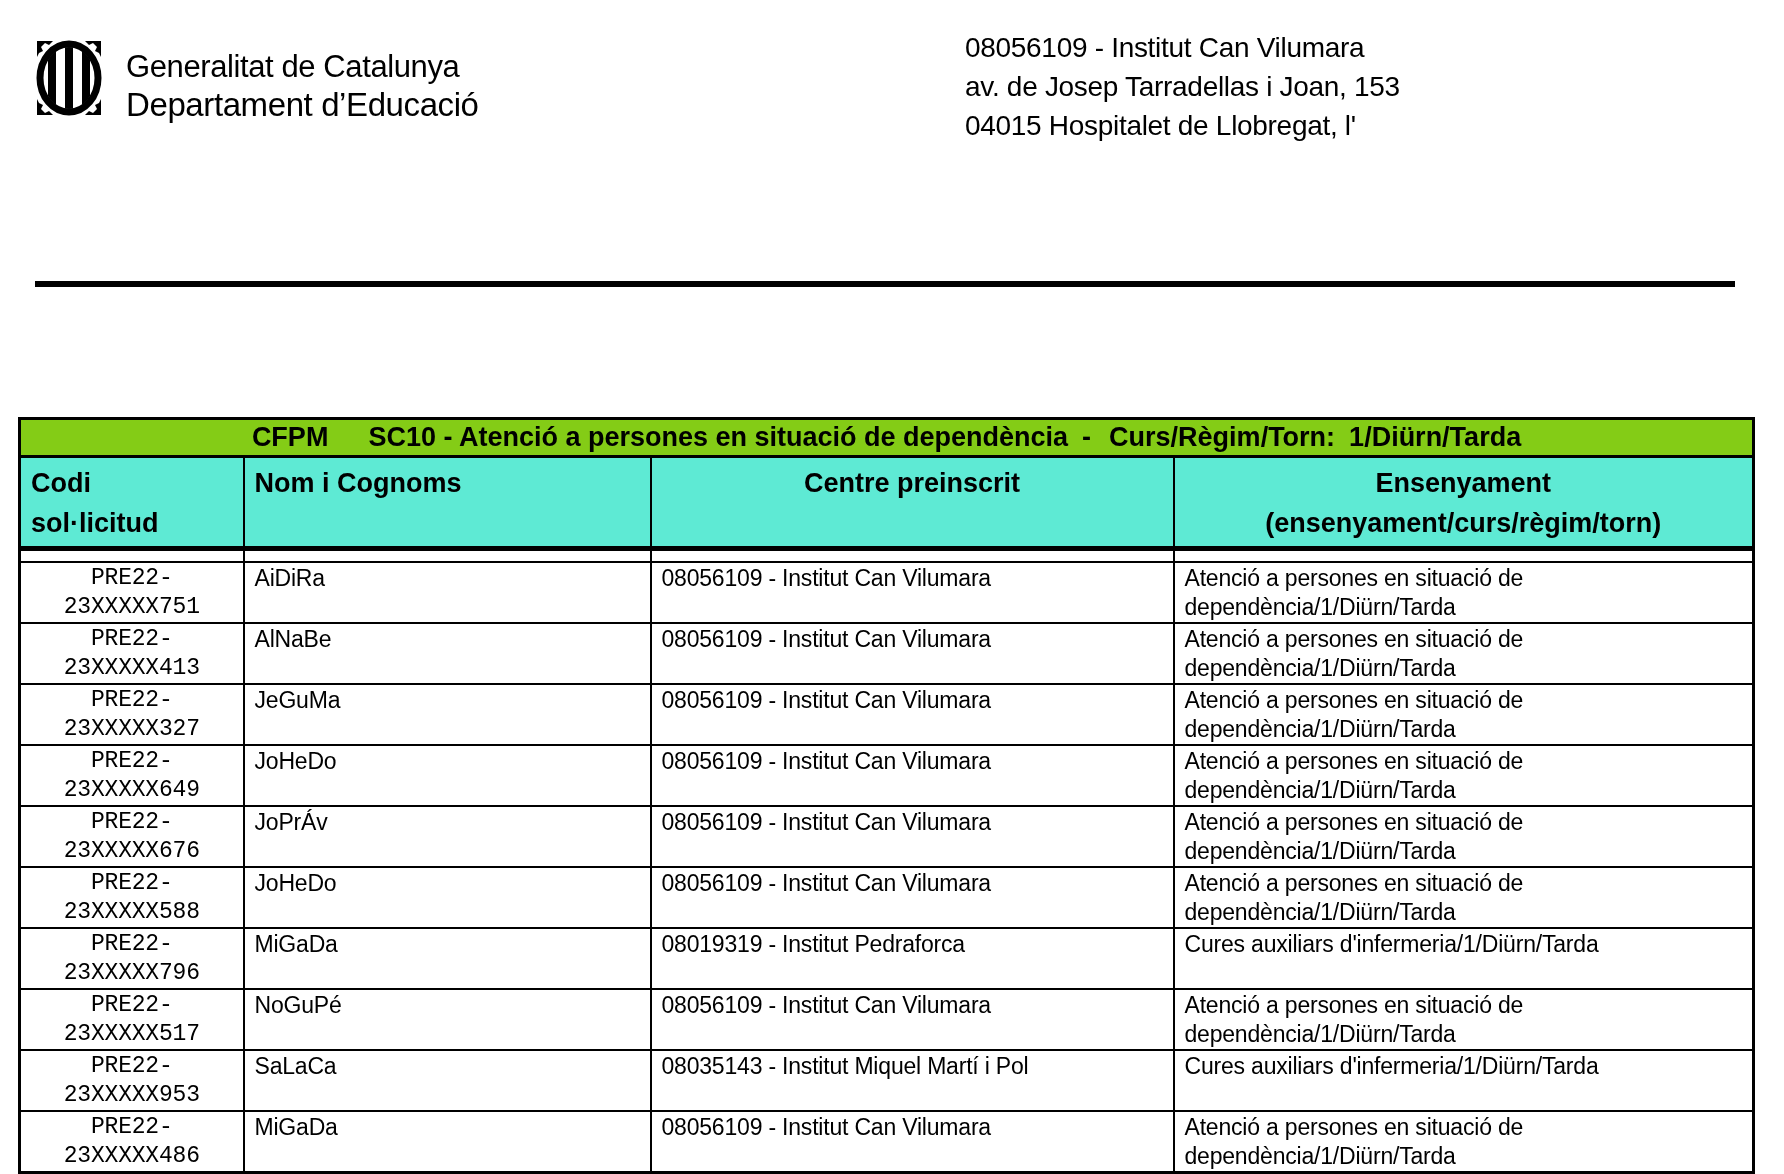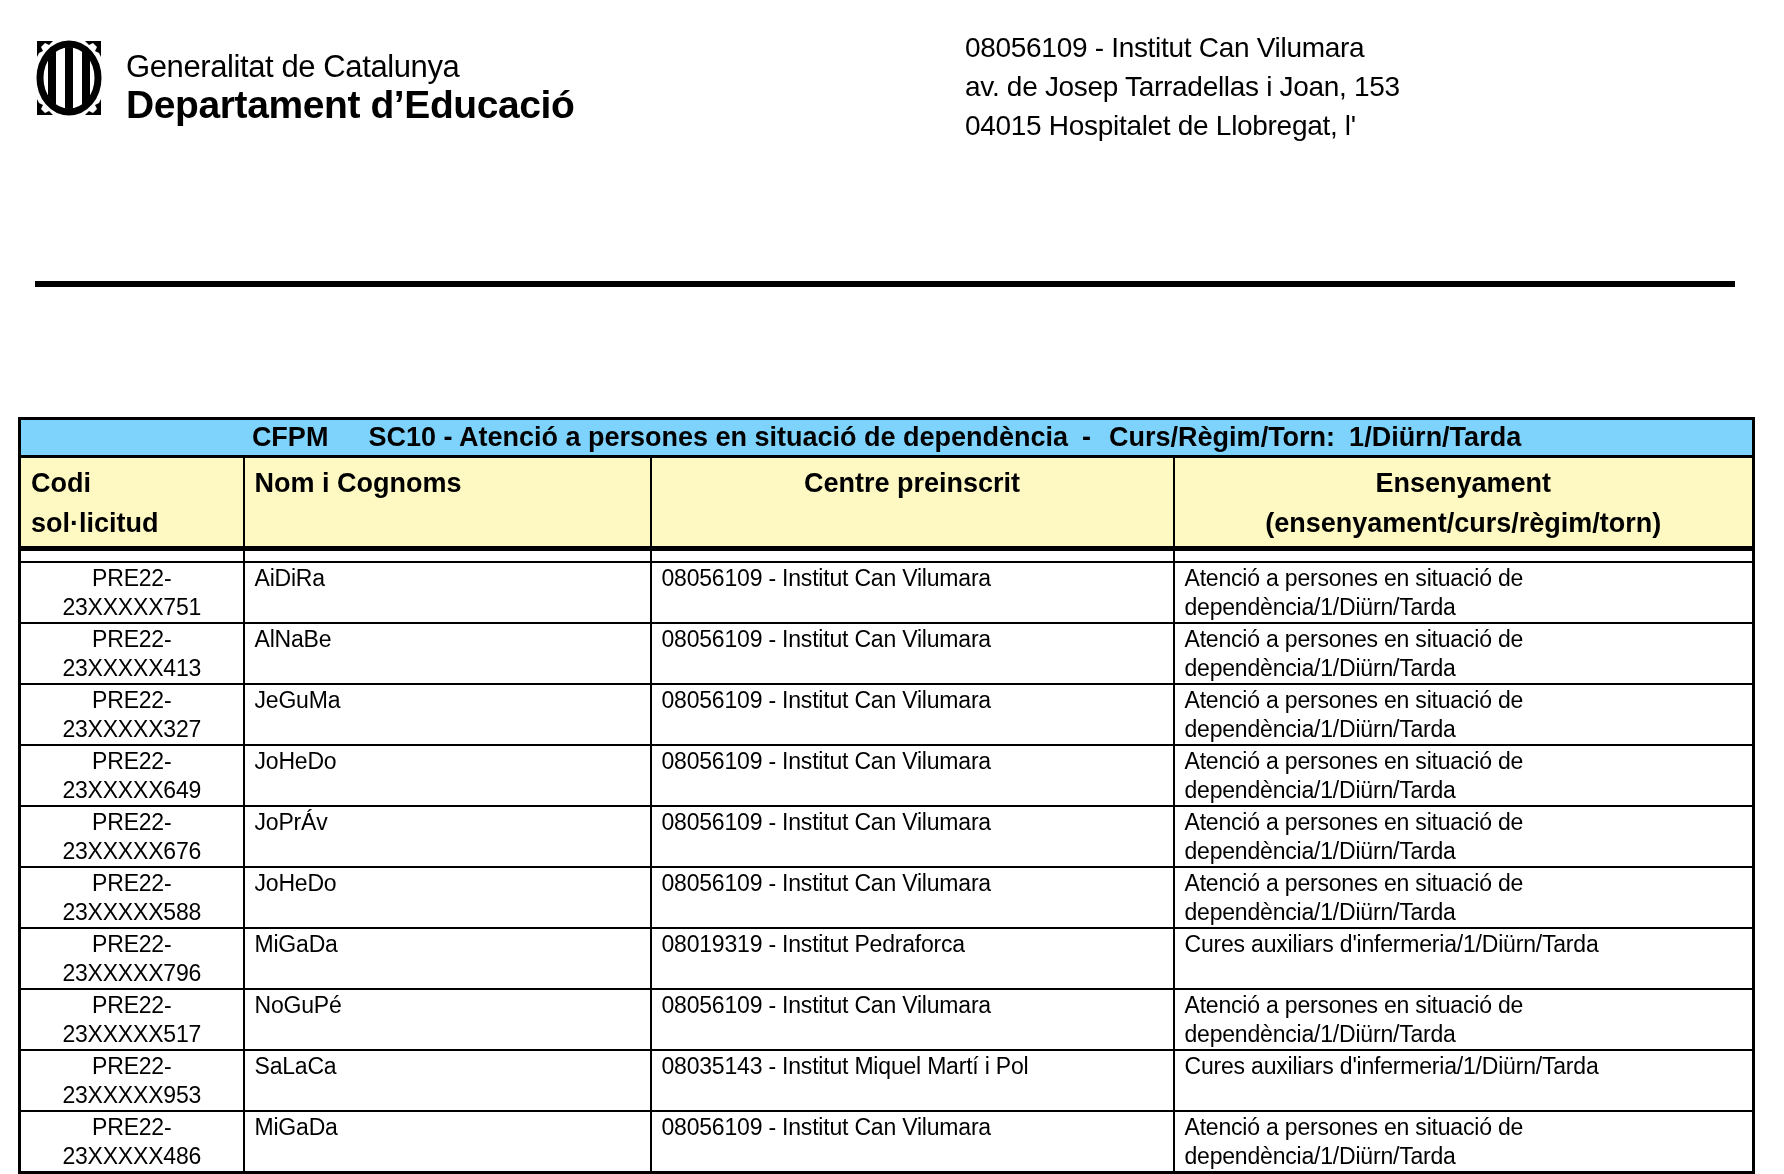--- a/index.html
+++ b/index.html
@@ -5,57 +5,57 @@
   html,body{margin:0;padding:0;background:#ffffff;}
   #page{
     position:relative;width:1784px;height:1174px;background:#ffffff;
     font-family:"Liberation Sans",sans-serif;color:#000;overflow:hidden;
   }
   
   .brand{position:absolute;left:36px;top:40px;display:flex;align-items:flex-start;}
   .brand svg{display:block;}
   .brand-text{margin-left:24px;margin-top:8px;}
   .brand-org{font-size:31px;line-height:38px;letter-spacing:-0.4px;}
-  .brand-dept{font-size:39px;line-height:38px;font-weight:bold;letter-spacing:-0.4px;}
+  .brand-dept{font-size:33px;line-height:38px;font-weight:normal;letter-spacing:-0.4px;}
   
   .address{position:absolute;left:965px;top:28px;font-size:28px;line-height:39px;letter-spacing:-0.3px;}
   
   .title{position:absolute;left:35px;top:182px;font-size:33px;font-weight:bold;line-height:47px;letter-spacing:-0.5px;}
   .rule{position:absolute;left:35px;top:281px;width:1700px;height:6px;background:#000;}
   
   .table-wrap{position:absolute;left:18px;top:417px;width:1734px;}
   table{border-collapse:collapse;table-layout:fixed;width:1734px;}
   table{border:3px solid #000;}
   .gh-cell{
-    background:#7dd3fc;border-bottom:3px solid #000;height:29px;
+    background:#84cc16;border-bottom:3px solid #000;height:29px;
     padding:2px 0 2px 0;text-align:center;font-weight:bold;font-size:27px;
     white-space:nowrap;overflow:hidden;
   }
   .gh-program{margin-right:40px;}
   .gh-sep{margin:0 14px;}
   .gh-label{margin-left:4px;}
   .gh-value{margin-left:14px;}
   th{
-    background:#fef9c3;border-left:2px solid #000;border-bottom:5px solid #000;
+    background:#5eead4;border-left:2px solid #000;border-bottom:5px solid #000;
     font-size:27px;font-weight:bold;line-height:40px;vertical-align:top;
     padding:5px 10px 3px 10px;height:67px;
   }
   th:first-child{border-left:none;}
   th.al{text-align:left;} th.ac{text-align:center;}
   .gap-row td{height:10px;border-left:2px solid #000;border-bottom:2px solid #000;background:#fff;padding:0;}
   .gap-row td:first-child{border-left:none;}
   tbody.data td{
     border-left:2px solid #000;border-bottom:2px solid #000;
     font-size:23px;line-height:29px;vertical-align:top;
     padding:1px 10px 0 10px;height:56px;letter-spacing:-0.2px;
     overflow:hidden;
   }
   tbody.data td:first-child{border-left:none;}
   .pre{white-space:pre-line;}
-  td.c-codi{text-align:center;}
+  td.c-codi{text-align:center;font-family:Liberation Mono, monospace;}
   td.c-nom{text-align:left;padding-left:16px;}
   td.c-centre{text-align:left;padding-left:14px;}
   td.c-ens{text-align:left;padding-left:16px;}
 </style>
 </head>
 <body>
 
 <div id="page">
 
   <div class="brand">

